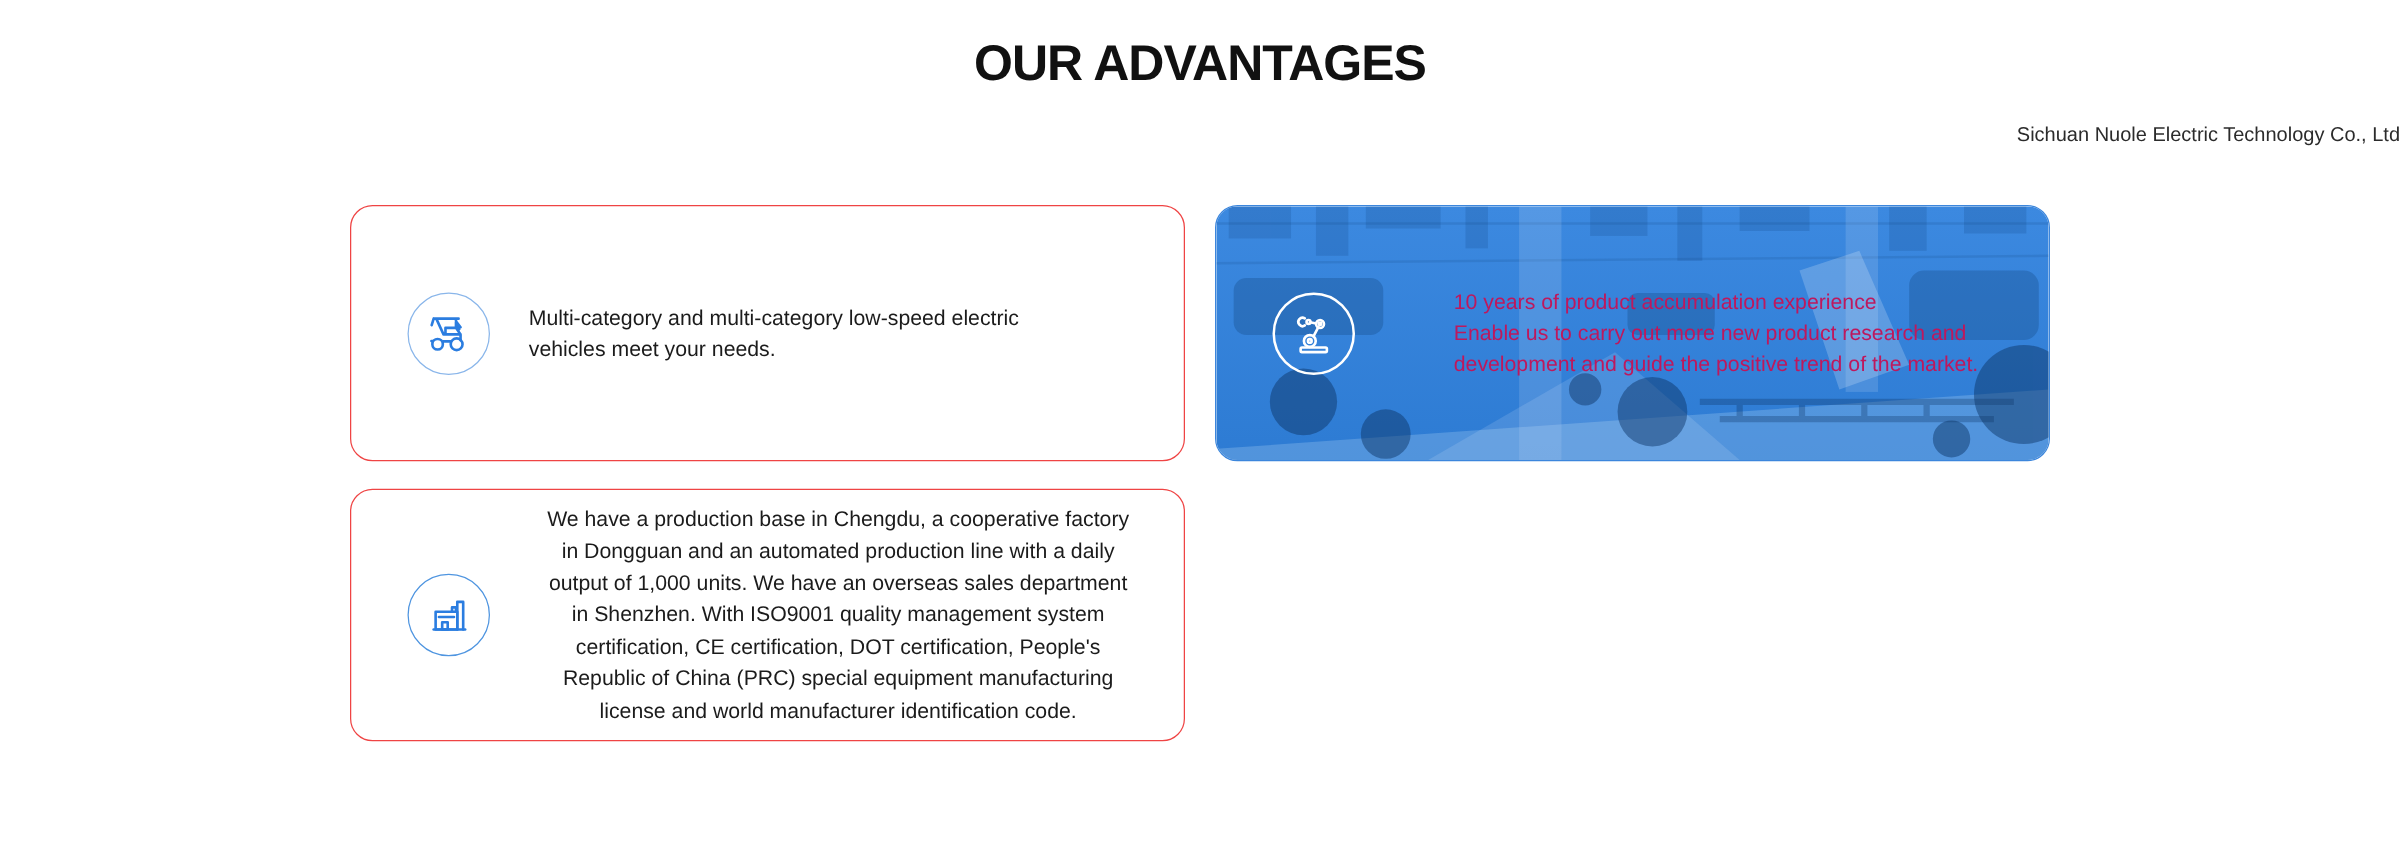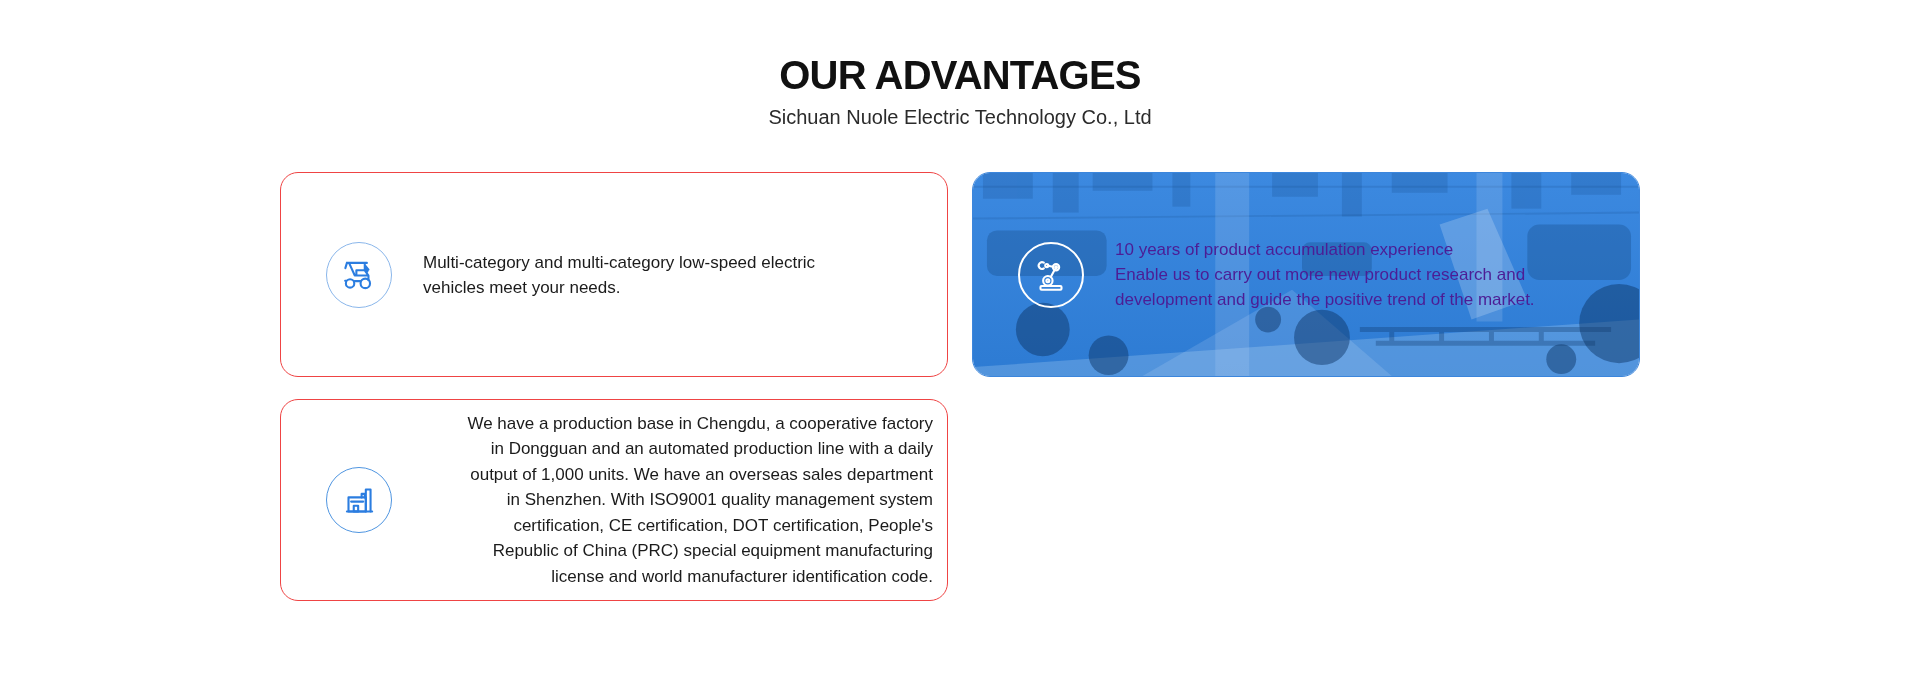--- a/index.html
+++ b/index.html
@@ -2,34 +2,34 @@
 <html><head>
 <meta charset="utf-8">
 <style>
   * { margin: 0; padding: 0; box-sizing: border-box; }
   html, body { width: 1920px; height: 680px; overflow: hidden; }
   body {
     background: #ffffff;
     font-family: "Liberation Sans", "DejaVu Sans", sans-serif;
     color: #1b1b1b;
   }
-  .section { padding-top: 52px; }
+  .section { padding-top: 28px; }
   .page-title {
     text-align: center;
     font-size: 40px;
     font-weight: bold;
     letter-spacing: -0.8px;
     color: #111111;
     line-height: 1.15;
   }
   .page-subtitle {
-    text-align: center;
-    font-size: 20px;
+    text-align: right;
+    font-size: 16px;
     color: #2b2b2b;
-    margin-top: 6px;
+    margin-top: 22px;
     line-height: 26px;
   }
   .grid {
     width: 1360px;
     margin: 42px auto 0;
     display: grid;
     grid-template-columns: 668px 668px;
     grid-template-rows: 205px 202px;
     gap: 22px 24px;
   }
@@ -38,21 +38,22 @@
     border-radius: 18px;
     background: #ffffff;
     display: flex;
     align-items: center;
     padding: 0 14px 0 45px;
     position: relative;
     overflow: hidden;
   }
   .card--highlight {
     border: 1px solid #3c86dc;
-    color: #4c1d95;
+    color: #be185d;
+    gap: 48px;
   }
   .icon-wrap {
     flex: 0 0 66px;
     width: 66px; height: 66px;
     border-radius: 50%;
     border: 1px solid #8ab6ea;
     display: flex;
     align-items: center;
     justify-content: center;
     position: relative;
@@ -64,21 +65,21 @@
   .card-text {
     margin-left: 31px;
     font-size: 17px;
     line-height: 25px;
     white-space: pre-line;
     position: relative;
     z-index: 2;
   }
   .card--center .card-text {
     margin-left: 16px;
-    text-align: right;
+    text-align: center;
     flex: 1;
     font-size: 17px;
     line-height: 25.5px;
   }
   .photo {
     position: absolute;
     inset: 0;
     width: 100%;
     height: 100%;
     z-index: 0;

